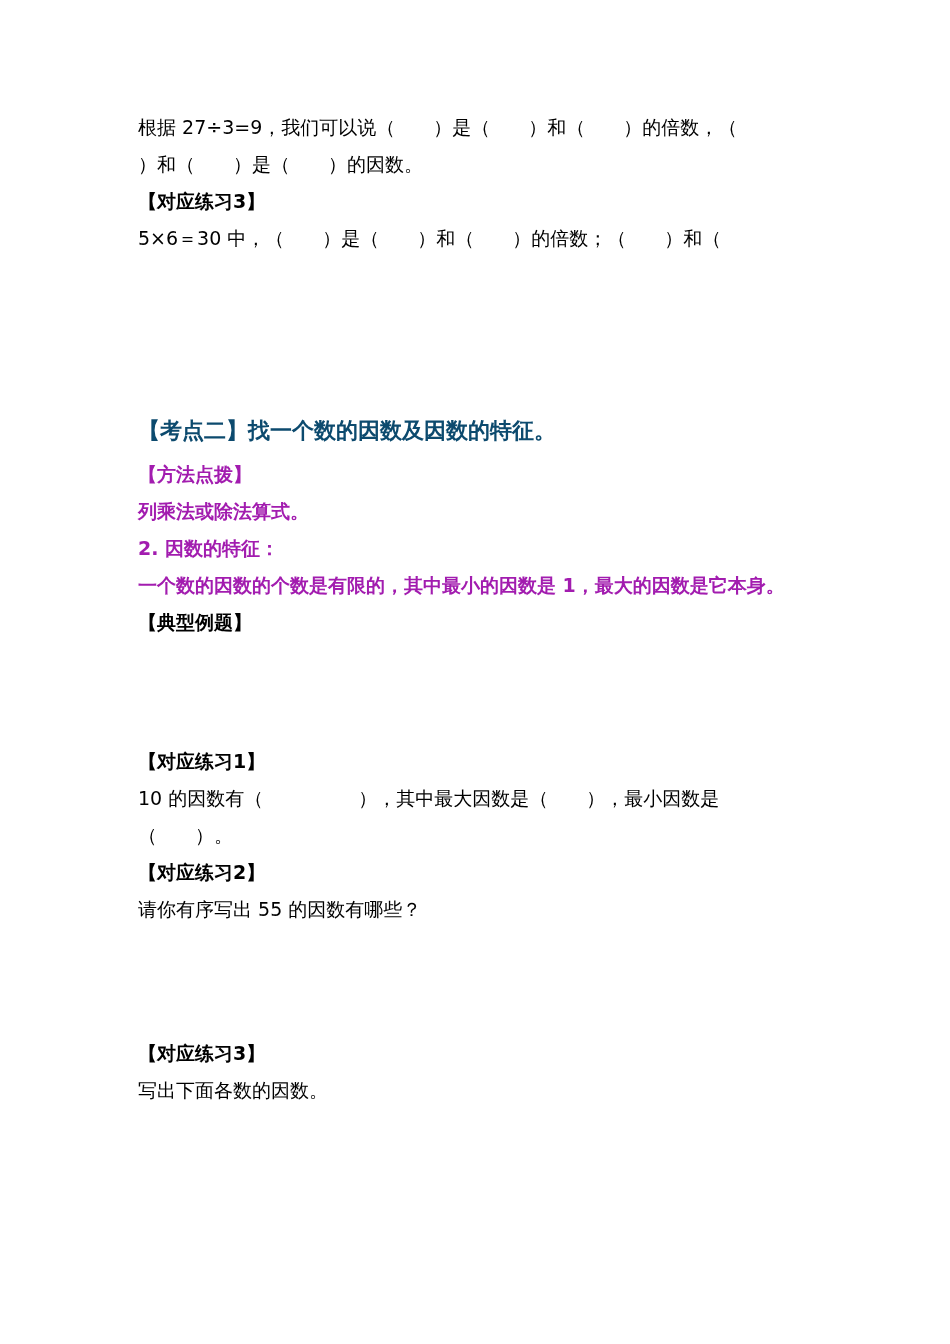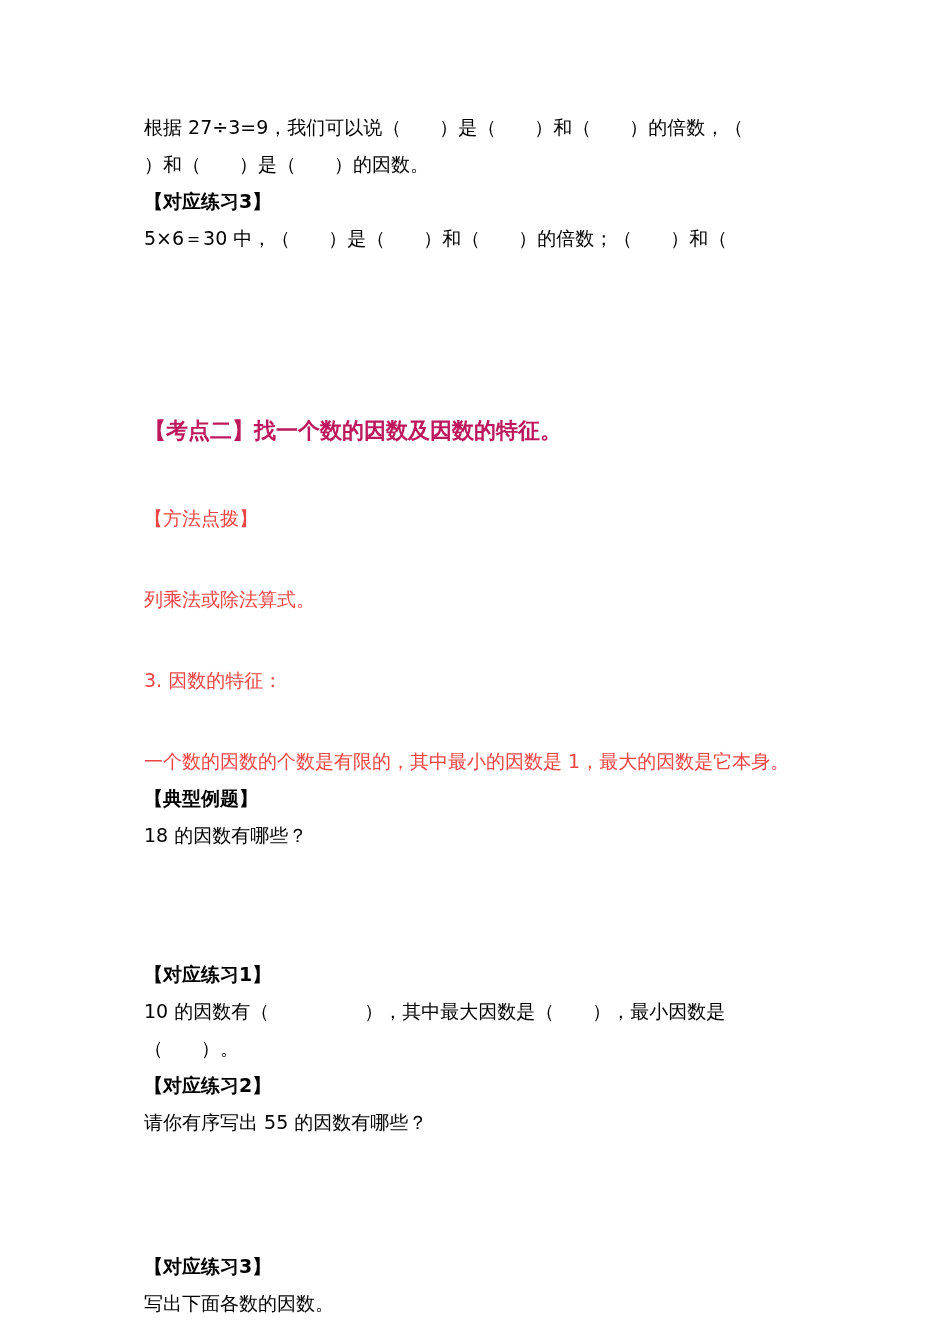--- a/index.html
+++ b/index.html
@@ -10,45 +10,44 @@
   .page {
     position: relative;
     width: 950px;
     height: 1344px;
     background: #ffffff;
     overflow: hidden;
     font-family: "DejaVu Sans", "Liberation Sans", sans-serif;
   }
   .content {
     position: absolute;
-    left: 144px;
+    left: 138px;
     top: 109px;
     width: 770px;
   }
   p.line {
     margin: 0;
     font-size: 19px;
     line-height: 37px;
     white-space: pre;
     color: #000000;
     font-weight: normal;
   }
   p.bold {
     font-weight: bold;
   }
   p.blue {
-    color: #be185d;
+    color: #0c4a6e;
     font-weight: bold;
     font-size: 22px;
     line-height: 50px;
   }
   p.red {
-    color: #ef4444;
-    font-weight: normal;
-    margin-top: 44px;
+    color: #a21caf;
+    font-weight: bold;
   }
   .spacer { width: 100%; }
   .spacer-1 { height: 149px; }
   .spacer-2 { height: 102px; }
   .spacer-3 { height: 107px; }
 </style>
 </head>
 <body>
 
 <div class="page">
@@ -57,24 +56,23 @@
     <p class="line">根据 27÷3=9，我们可以说（　　）是（　　）和（　　）的倍数，（</p>
     <p class="line">）和（　　）是（　　）的因数。</p>
     <p class="line bold">【对应练习3】</p>
     <p class="line">5×6＝30 中，（　　）是（　　）和（　　）的倍数；（　　）和（</p>
 
     <div class="spacer spacer-1"></div>
 
     <p class="line blue">【考点二】找一个数的因数及因数的特征。</p>
     <p class="line red">【方法点拨】</p>
     <p class="line red">列乘法或除法算式。</p>
-    <p class="line red">3. 因数的特征：</p>
+    <p class="line red">2. 因数的特征：</p>
     <p class="line red">一个数的因数的个数是有限的，其中最小的因数是 1，最大的因数是它本身。</p>
     <p class="line bold">【典型例题】</p>
-    <p class="line">18 的因数有哪些？</p>
 
     <div class="spacer spacer-2"></div>
 
     <p class="line bold">【对应练习1】</p>
     <p class="line">10 的因数有（　　　　　），其中最大因数是（　　），最小因数是</p>
     <p class="line">（　　）。</p>
     <p class="line bold">【对应练习2】</p>
     <p class="line">请你有序写出 55 的因数有哪些？</p>
 
     <div class="spacer spacer-3"></div>

